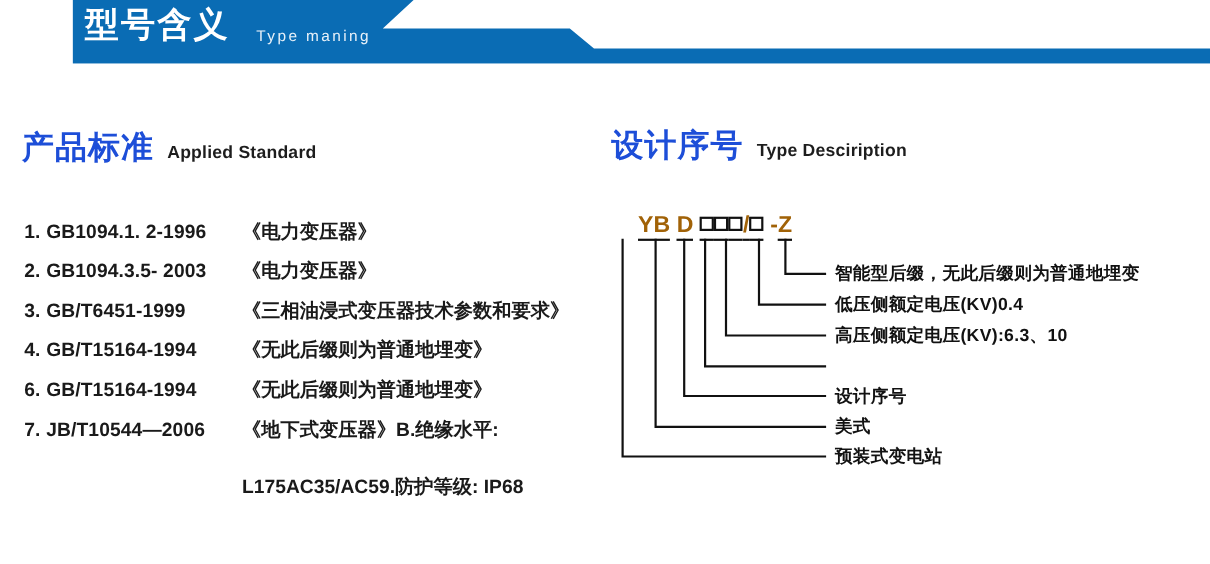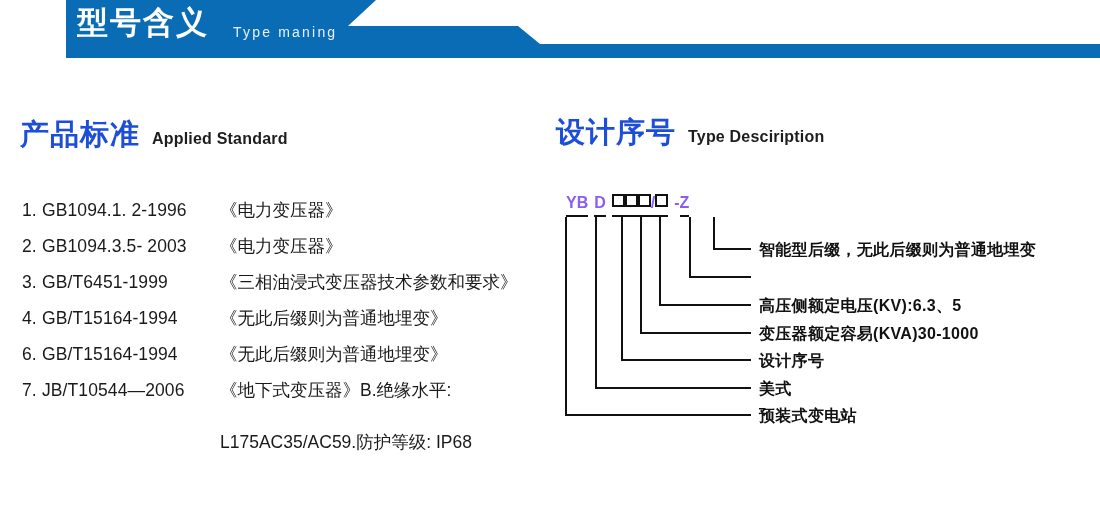--- a/index.html
+++ b/index.html
@@ -87,20 +87,21 @@
   }
   #heading-left  { left: 20px;  top: 115px; }
   #heading-right { left: 556px; top: 113px; }
 
   
   #standards-list {
     position: absolute;
     left: 22px;
     top: 192px;
     width: 530px;
+    font-weight: bold;
   }
   .standard-row {
     display: block;
     height: 36px;
     line-height: 36px;
     font-size: 17.5px;
     color: #1a1a1a;
     white-space: nowrap;
   }
   .std-num {
@@ -125,28 +126,28 @@
     font-size: 17.5px;
     color: #1a1a1a;
     white-space: nowrap;
     padding-left: 198px;
     margin-top: 16px;
   }
 
   
   #type-code {
     position: absolute;
-    left: 566px;
+    left: 580px;
     top: 193px;
     height: 24px;
     white-space: nowrap;
-    font-size: 16px;
+    font-size: 21px;
     font-weight: 700;
     letter-spacing: 0px;
-    color: #8b5cf6;
+    color: #a16207;
   }
   .code-seg {
     display: inline-block;
     border-bottom: 2px solid #111111;
     padding: 0 0 2px 0;
     line-height: 20px;
   }
   .code-box {
     display: inline-block;
     width: 13px;
@@ -248,18 +249,18 @@
     <path d="M 660 218 L 660 305 L 750 305"></path>
 
     <path d="M 690 218 L 690 277 L 750 277"></path>
 
     <path d="M 714 218 L 714 249 L 750 249"></path>
   </g>
 </svg>
 
 <div id="annotations">
   <div class="annotation-label" style="left:756px; top:240px;">智能型后缀，无此后缀则为普通地埋变</div>
-  <div class="annotation-label" style="left:756px; top:296px;">高压侧额定电压(KV):6.3、5</div>
-  <div class="annotation-label" style="left:756px; top:324px;">变压器额定容易(KVA)30-1000</div>
+  <div class="annotation-label" style="left:756px; top:268px;">低压侧额定电压(KV)0.4</div>
+  <div class="annotation-label" style="left:756px; top:296px;">高压侧额定电压(KV):6.3、10</div>
   <div class="annotation-label" style="left:756px; top:351px;">设计序号</div>
   <div class="annotation-label" style="left:756px; top:379px;">美式</div>
   <div class="annotation-label" style="left:756px; top:406px;">预装式变电站</div>
 </div>
 
 </body></html>

